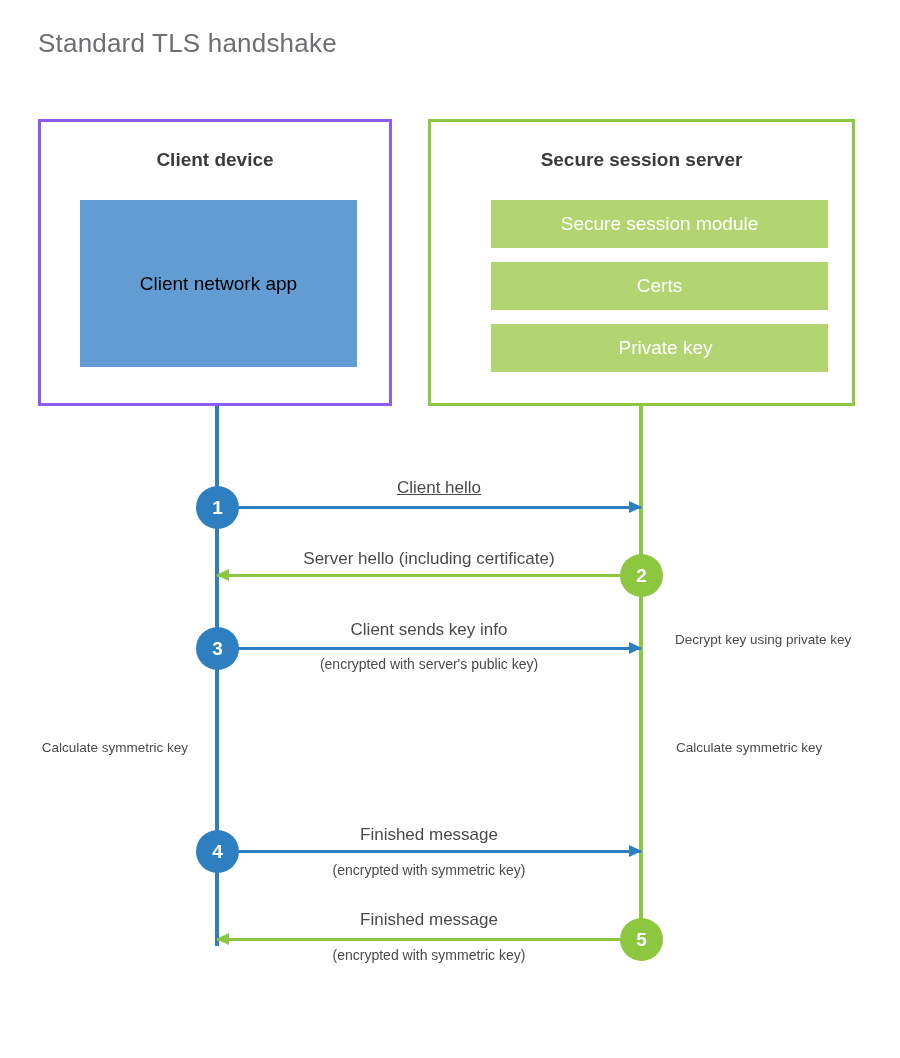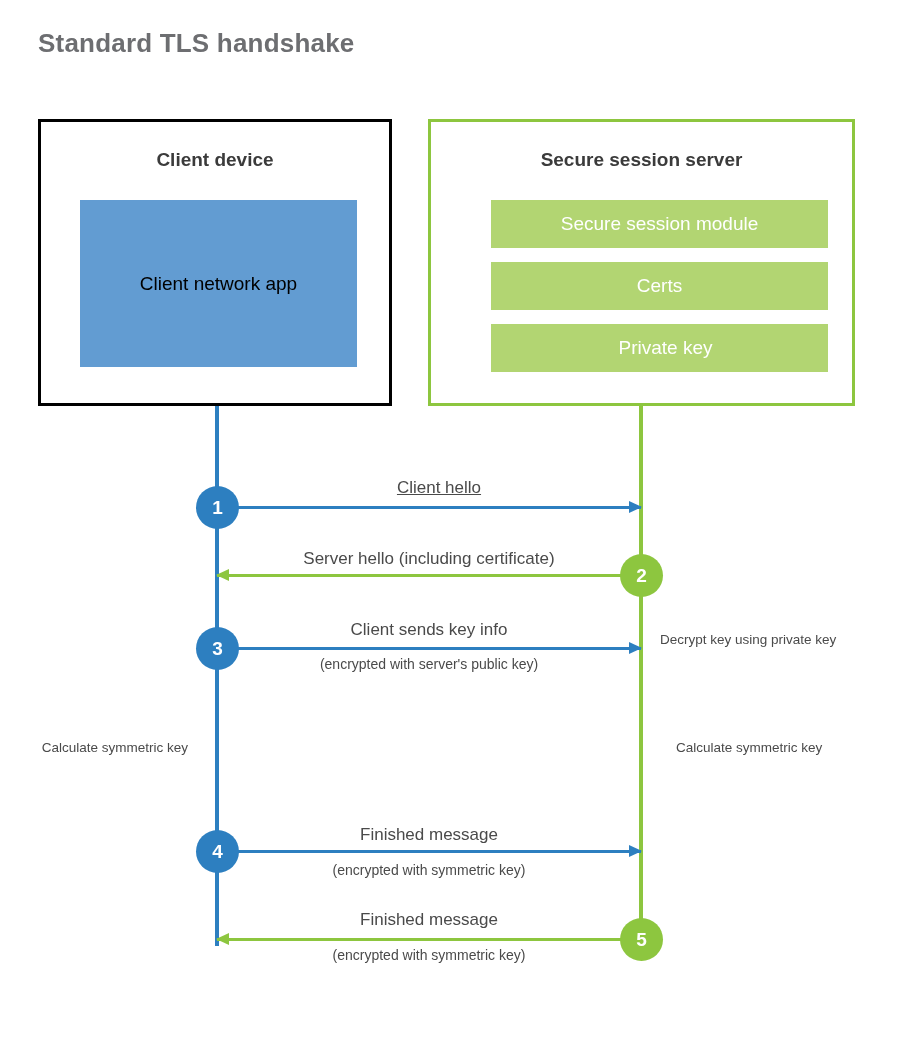--- a/index.html
+++ b/index.html
@@ -7,27 +7,27 @@
     width:900px;height:1058px;background:#ffffff;
     font-family:"Liberation Sans",sans-serif;
     position:relative;overflow:hidden;
     -webkit-font-smoothing:antialiased;
   }
   #stage{position:absolute;left:0;top:0;width:900px;height:1058px;}
 
   
   .title{
     position:absolute;left:38px;top:28px;
-    font-size:26px;font-weight:700;color:#6d6e71;
+    font-size:26px;font-weight:400;color:#6d6e71;
     letter-spacing:.2px;white-space:nowrap;
   }
 
   
   .panel{position:absolute;background:#ffffff;box-sizing:border-box;}
-  .panel.client{left:38px;top:119px;width:354px;height:287px;border:3px solid #000000;}
+  .panel.client{left:38px;top:119px;width:354px;height:287px;border:3px solid #8b5cf6;}
   .panel.server{left:428px;top:119px;width:427px;height:287px;border:3px solid #8dc63f;}
 
   .panel-title{
     position:absolute;left:0;right:0;top:27px;
     text-align:center;font-size:19px;font-weight:bold;color:#3b3b3b;
   }
 
   .client-app{
     position:absolute;left:39px;top:78px;width:277px;height:167px;
     background:#629cd2;color:#000000;
@@ -123,21 +123,21 @@
   <div class="step green" style="left:620px;top:554px;">2</div>
 
   <div class="arrow blue" style="left:217px;top:647px;width:424px;">
     <div class="shaft"></div>
     <div class="head"></div>
   </div>
   <div class="msg" style="left:219px;top:620px;width:420px;">Client sends key info</div>
   <div class="sub" style="left:219px;top:656px;width:420px;">(encrypted with server's public key)</div>
   <div class="step blue" style="left:196px;top:627px;">3</div>
 
-  <div class="note left-align" style="left:660px;top:631px;width:180px;">Decrypt key using private key</div>
+  <div class="note left-align" style="left:675px;top:631px;width:180px;">Decrypt key using private key</div>
 
   <div class="note right-align" style="left:20px;top:739px;width:168px;">Calculate symmetric key</div>
   <div class="note left-align" style="left:676px;top:739px;width:180px;">Calculate symmetric key</div>
 
   <div class="arrow blue" style="left:217px;top:850px;width:424px;">
     <div class="shaft"></div>
     <div class="head"></div>
   </div>
   <div class="msg" style="left:219px;top:825px;width:420px;">Finished message</div>
   <div class="sub" style="left:219px;top:862px;width:420px;">(encrypted with symmetric key)</div>

